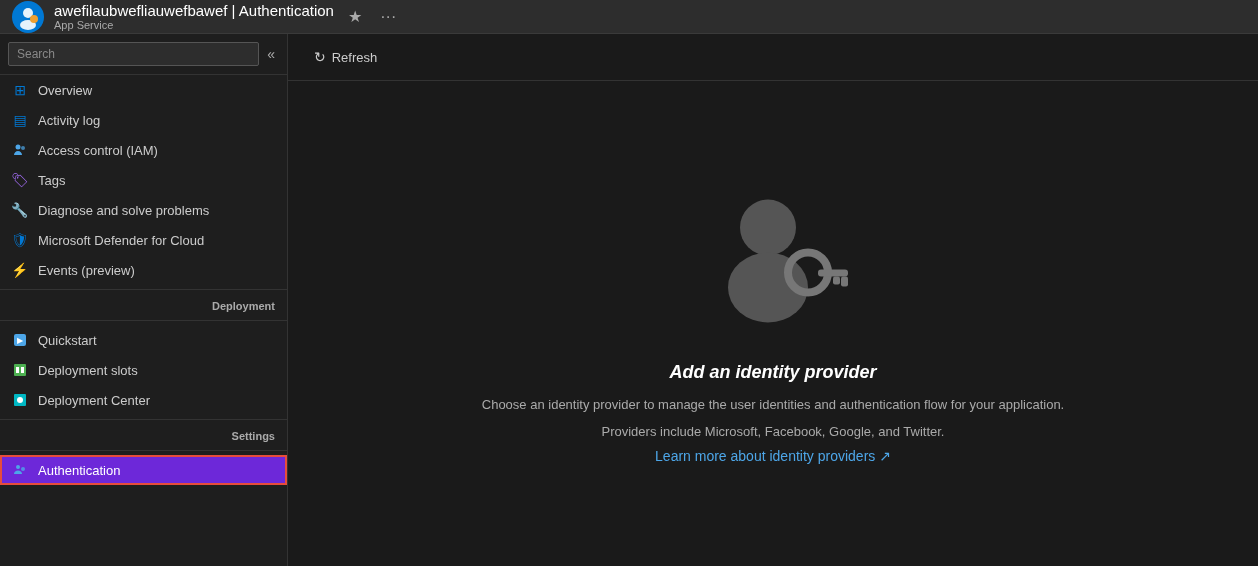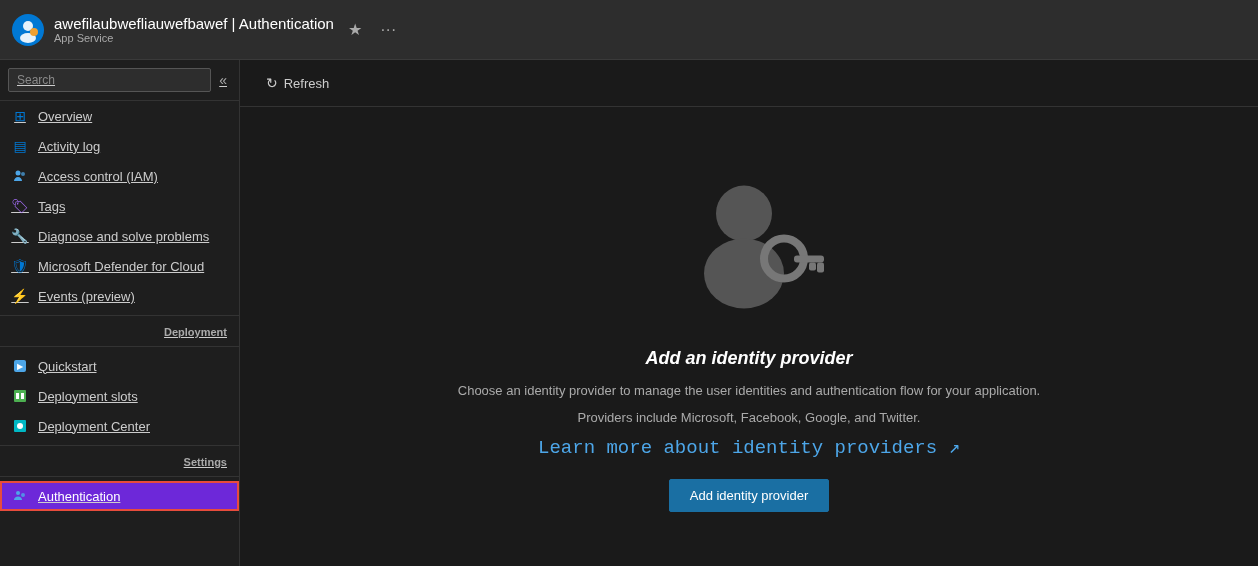--- a/index.html
+++ b/index.html
@@ -11,21 +11,21 @@
       width: 1258px;
       height: 566px;
       overflow: hidden;
       display: flex;
       flex-direction: column;
     }
 
     
     .header {
       background: #2d2d2d;
-      height: 60px;
+      height: 34px;
       display: flex;
       align-items: center;
       padding: 0 12px;
       gap: 10px;
       border-bottom: 1px solid #3a3a3a;
       flex-shrink: 0;
     }
     .header-avatar {
       width: 32px;
       height: 32px;
@@ -67,30 +67,29 @@
 
     
     .main-layout {
       display: flex;
       flex: 1;
       overflow: hidden;
     }
 
     
     .sidebar {
-      width: 240px;
+      width: 288px;
       background: #1e1e1e;
       display: flex;
       flex-direction: column;
       flex-shrink: 0;
       border-right: 1px solid #333;
       overflow-y: auto;
       overflow-x: hidden;
       position: relative;
-      text-decoration: underline;
     }
 
     .sidebar-search-row {
       display: flex;
       align-items: center;
       padding: 8px 8px;
       gap: 4px;
       border-bottom: 1px solid #333;
       flex-shrink: 0;
     }
@@ -231,25 +230,24 @@
       font-size: 13px;
       color: #aaaaaa;
       max-width: 600px;
       line-height: 1.6;
       margin-bottom: 6px;
     }
 
     .add-identity-link {
       color: #4da6e8;
       text-decoration: none;
-      font-size: 19px;
+      font-size: 14px;
       margin-bottom: 8px;
       display: block;
       text-align: center;
-      font-family: Liberation Mono, monospace;
     }
 
     .add-provider-btn {
       background: #1a6fa3;
       border: 1px solid #1a6fa3;
       color: #ffffff;
       padding: 8px 20px;
       font-size: 13px;
       cursor: pointer;
       border-radius: 2px;
@@ -395,16 +393,15 @@
         </svg>
       </div>
 
       <div class="add-identity-title">Add an identity provider</div>
 
       <div class="add-identity-description">Choose an identity provider to manage the user identities and authentication flow for your application.</div>
       <div class="add-identity-description">Providers include Microsoft, Facebook, Google, and Twitter.</div>
 
       <a class="add-identity-link" href="#">Learn more about identity providers ↗</a>
 
-      <button class="add-provider-btn">Add identity provider</button>
     </div>
   </div>
 </div>
 
 </body></html>

